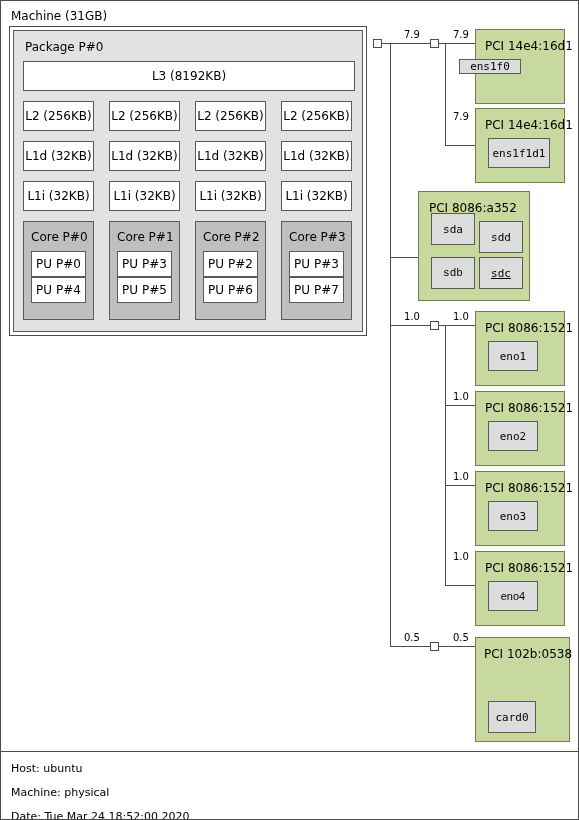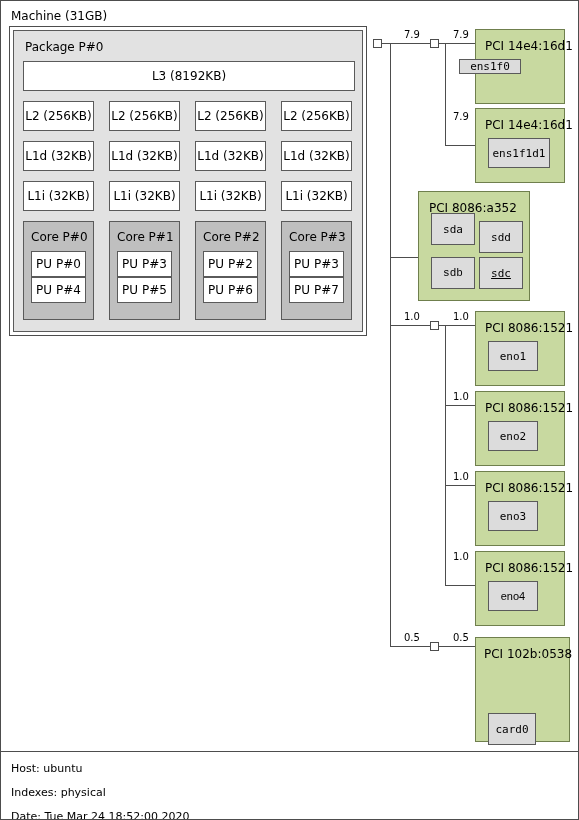--- a/index.html
+++ b/index.html
@@ -209,22 +209,22 @@
   </div>
 
   <div class="line hline" style="left:389px;top:645px;width:40px;"></div>
   <div class="bw" style="left:403px;top:632px;">0.5</div>
   <div class="bus" style="left:429px;top:641px;"></div>
   <div class="line hline" style="left:438px;top:645px;width:36px;"></div>
   <div class="bw" style="left:452px;top:632px;">0.5</div>
 
   <div class="box pci" style="left:474px;top:636px;width:95px;height:105px;"></div>
   <div class="lbl" style="left:483px;top:648px;">PCI 102b:0538</div>
-  <div class="box osdev center" style="left:487px;top:700px;width:48px;height:32px;margin-top:12px;">
+  <div class="box osdev center" style="left:487px;top:700px;width:48px;height:32px;">
     <span class="lbl" style="position:static;font-family:'DejaVu Sans Mono','Liberation Mono',monospace;">card0</span>
   </div>
 
   <div class="divider" style="top:750px;"></div>
   <div class="foot" style="left:10px;top:762px;">Host: ubuntu</div>
-  <div class="foot" style="left:10px;top:786px;">Indexes: physical</div>
+  <div class="foot" style="left:10px;top:786px;">Machine: physical</div>
   <div class="foot" style="left:10px;top:810px;">Date: Tue Mar 24 18:52:00 2020</div>
 
 </div>
 
 </body></html>

